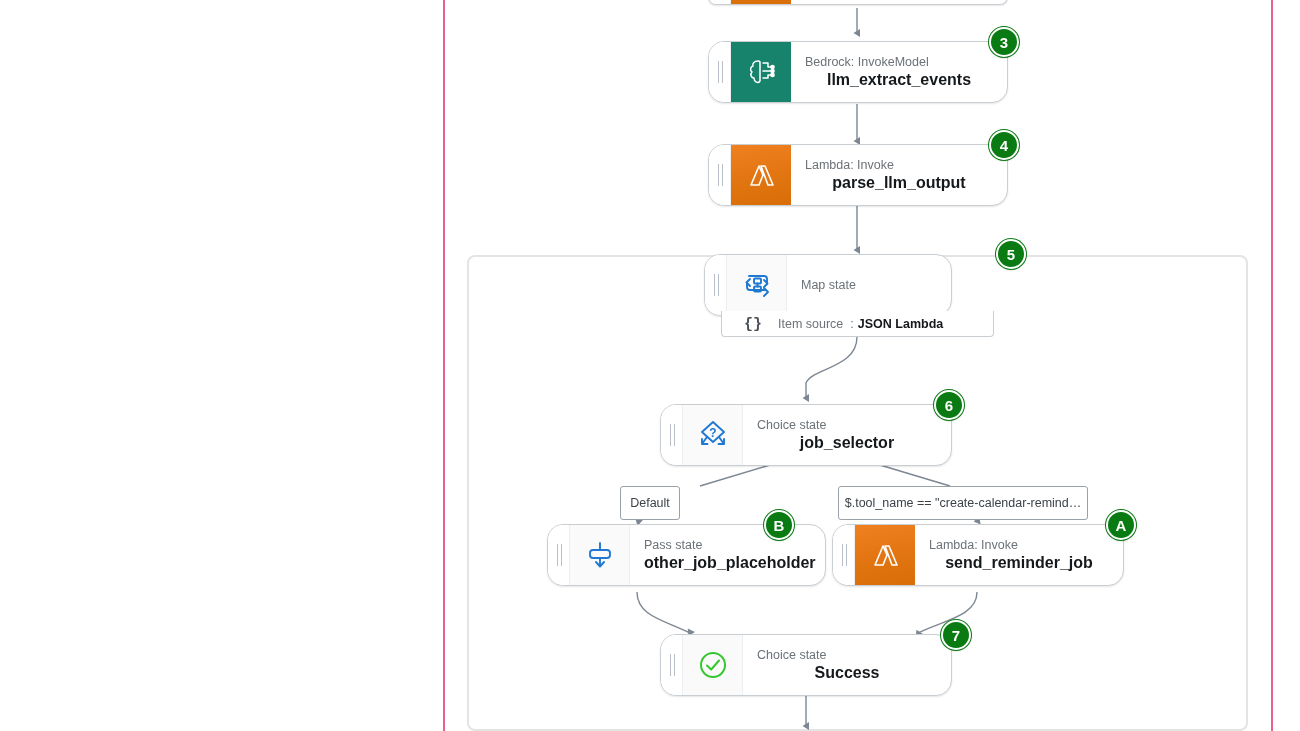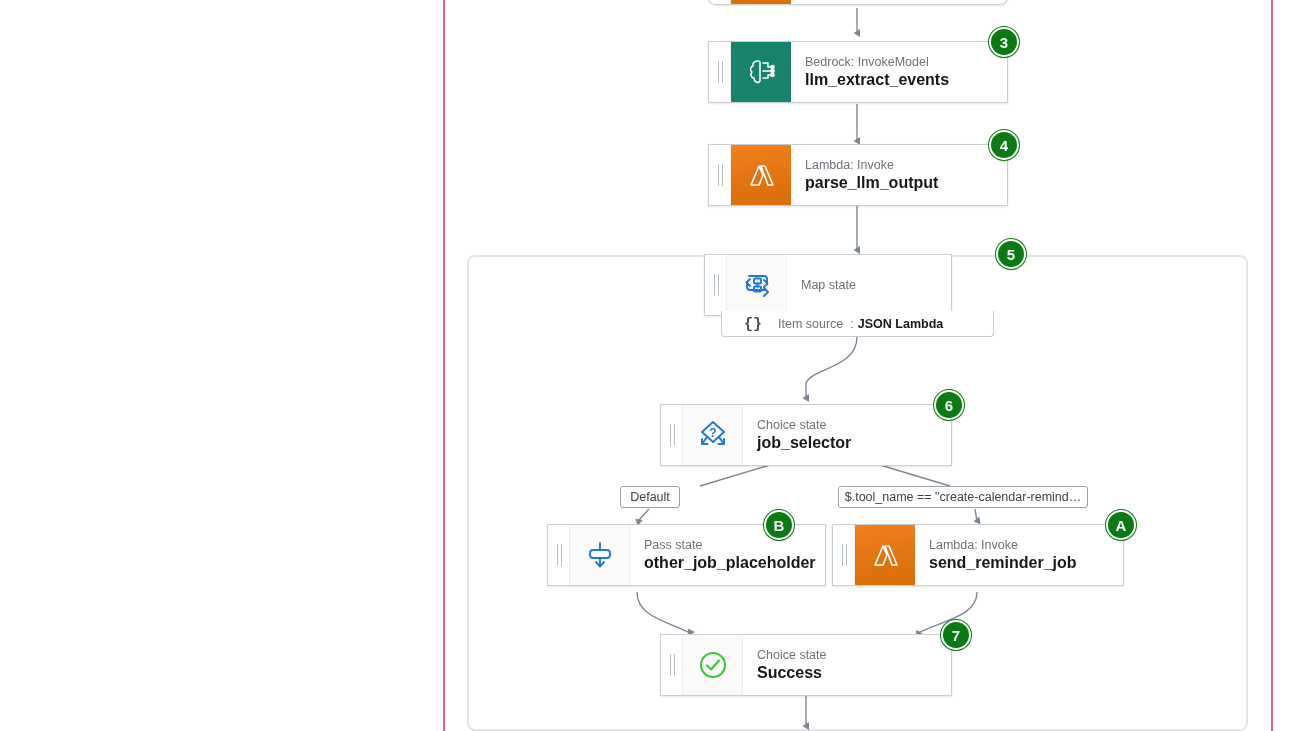--- a/index.html
+++ b/index.html
@@ -26,21 +26,21 @@
     background: transparent;
   }
 
   
   .card {
     position: absolute;
     display: flex;
     align-items: stretch;
     background: #ffffff;
     border: 1px solid #c9ced3;
-    border-radius: 0;
+    border-radius: 16px;
     box-shadow: 0 1px 2px rgba(0,0,0,.10);
     overflow: hidden;
     height: 62px;
   }
   .grip {
     width: 22px;
     flex: 0 0 22px;
     display: flex; align-items: center; justify-content: center;
     background: #ffffff;
     border-right: 1px solid #eceef0;
@@ -67,20 +67,21 @@
     padding: 0 14px;
     min-width: 0;
   }
   .card-kind {
     font-size: 12.5px; color: #6b7278; line-height: 15px;
     white-space: nowrap;
   }
   .card-name {
     font-size: 16px; color: #15191c; font-weight: bold; line-height: 20px;
     white-space: nowrap;
+    text-align: center;
   }
 
   
   .item-source {
     position: absolute;
     height: 26px;
     background: #ffffff;
     border: 1px solid #c9ced3;
     border-top: none;
     border-radius: 0 0 4px 4px;
@@ -92,21 +93,21 @@
     position: absolute; left: 22px; top: 50%; transform: translateY(-50%);
     font-size: 15px; font-weight: bold; color: #4a5056;
     font-family: "Liberation Mono", monospace;
   }
   .item-source .is-label { margin-left: 30px; }
   .item-source .is-val { color: #15191c; font-weight: bold; margin-left: 4px; }
 
   
   .cond {
     position: absolute;
-    height: 22px;
+    height: 34px;
     background: #ffffff;
     border: 1px solid #9aa1a8;
     border-radius: 3px;
     display: flex; align-items: center; justify-content: center;
     padding: 0 7px;
     font-size: 12.5px; color: #3c4248;
     white-space: nowrap;
     overflow: hidden;
   }
 

